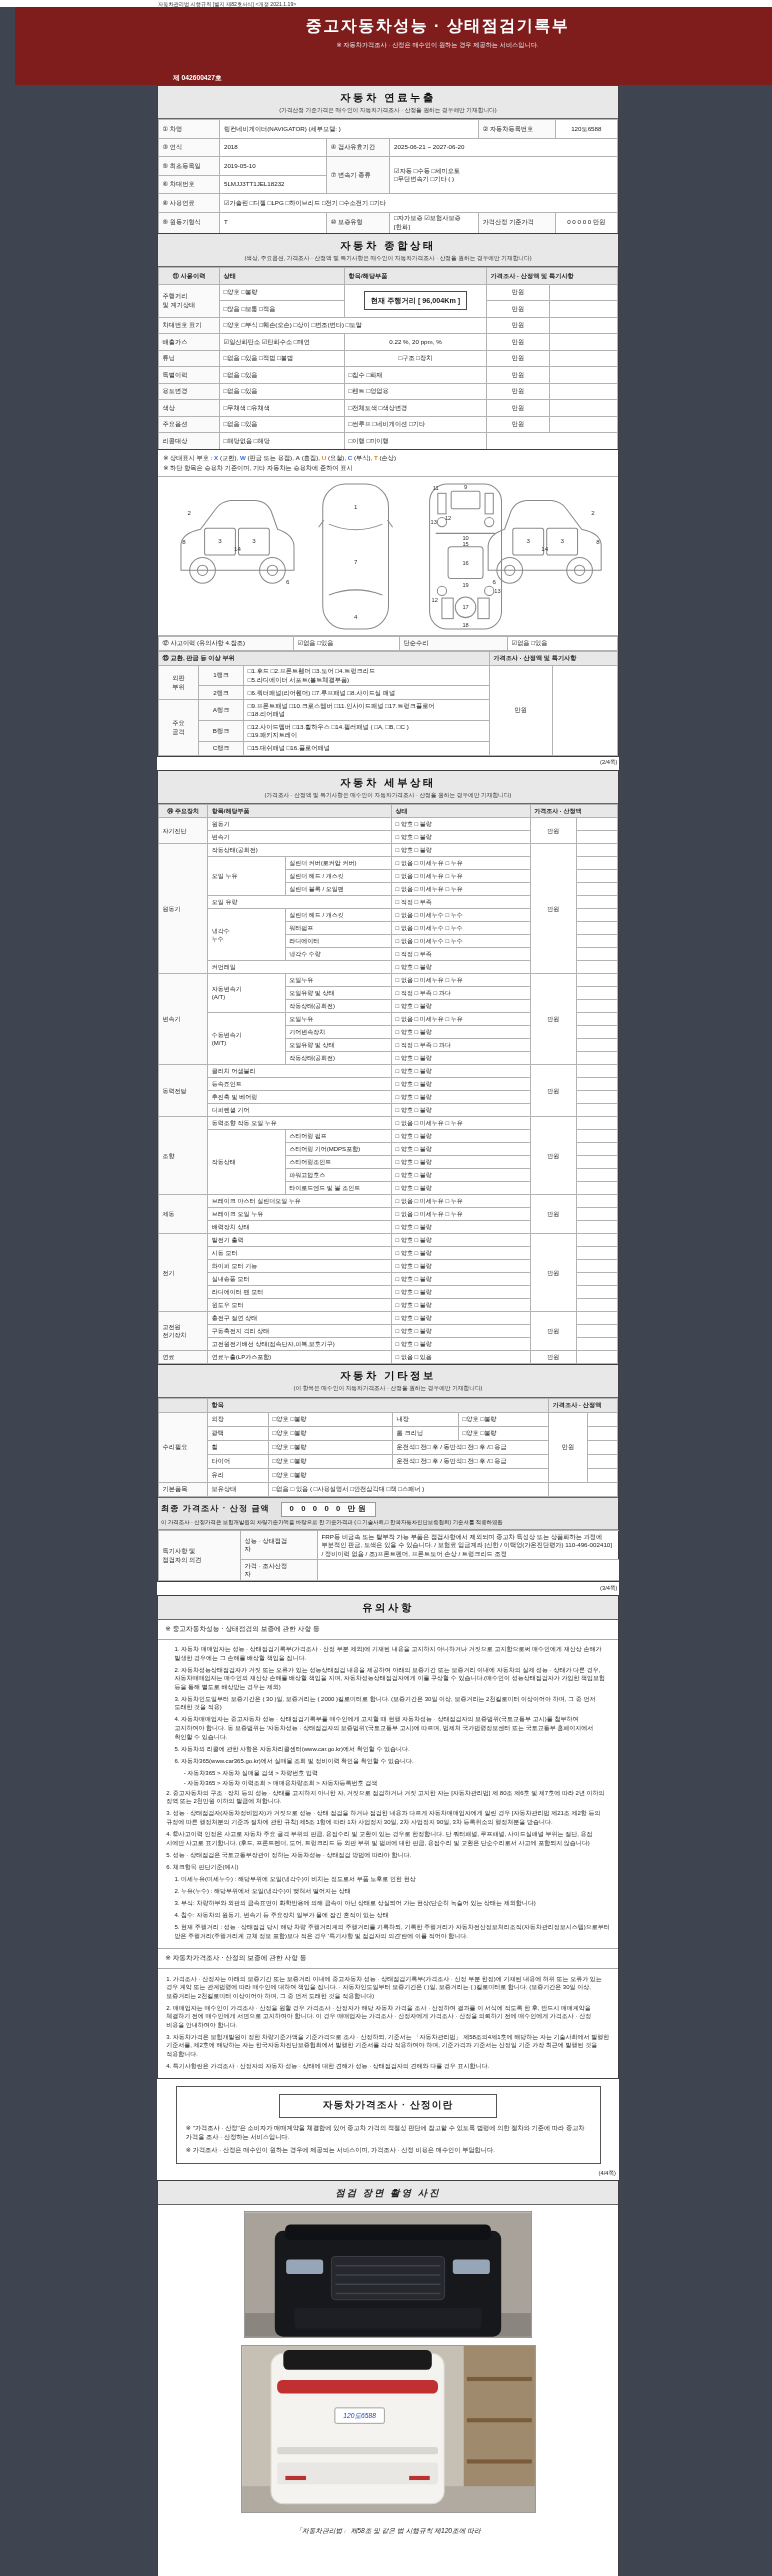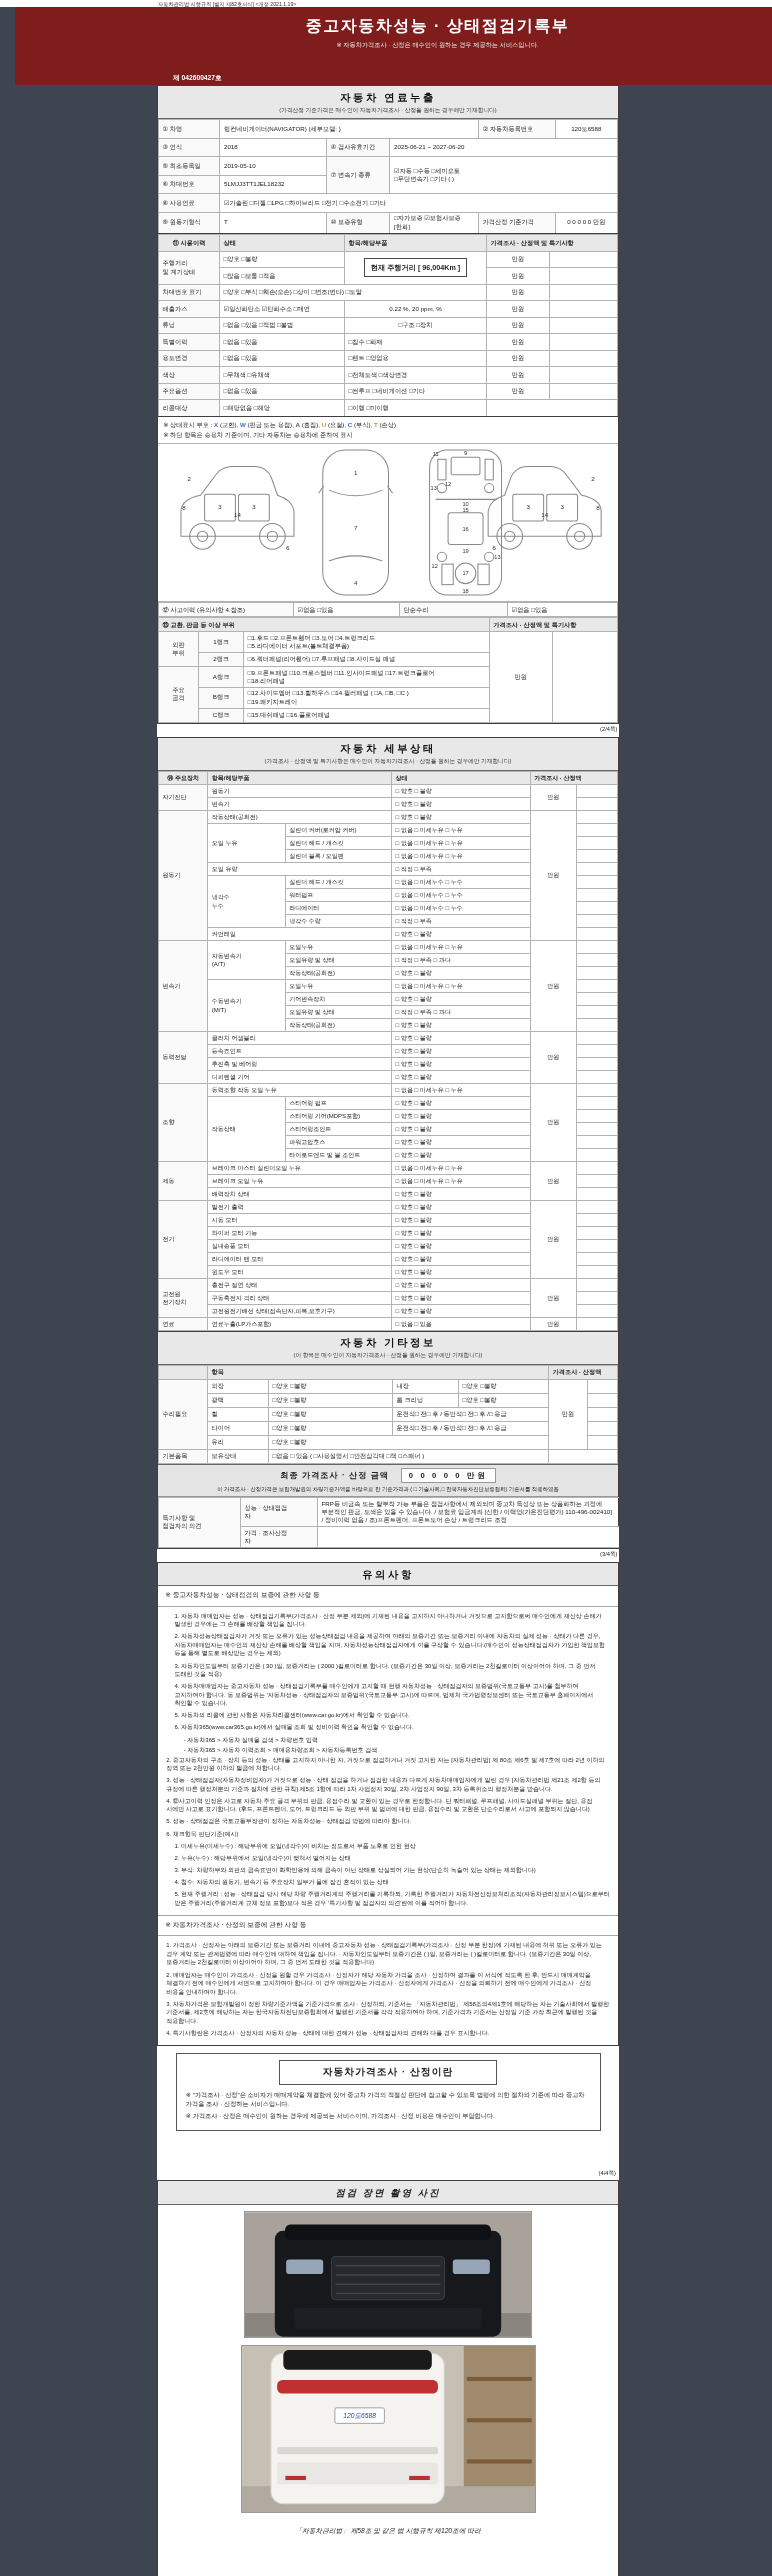--- a/index.html
+++ b/index.html
@@ -52,21 +52,21 @@
   .gap{background:#fff;text-align:right;font-size:5.7px;color:#222;padding:2.6px 1.5px;}
 
   
   .legend{font-size:6.2px;padding:3.6px 5.2px 1px;color:#222;}
   .legend2{font-size:6.2px;padding:0 5.2px 3.6px;color:#222;border-bottom:0.5px solid #b3b3b3;}
   .diagram{padding:4.1px 0 3.1px;border-bottom:0.5px solid #b3b3b3;text-align:center;}
   .diagram svg{display:block;margin:0 auto;}
 
   
   .finalband{background:#e4e4e4;border-top:1px solid #66666a;border-bottom:0.5px solid #999;
-    text-align:center;padding:3.6px 3.1px 3.1px;}
+    text-align:left;padding:3.6px 3.1px 3.1px;}
   .finalband .t1{font-size:8.2px;font-weight:bold;display:inline-block;letter-spacing:1px;}
   .finalband .amt{display:inline-block;border:0.5px solid #9a9a9a;background:#fdfdfd;
     font-size:7.7px;font-weight:bold;letter-spacing:2.6px;padding:1.5px 7.2px;margin-left:9.3px;}
   .finalband .t2{font-size:5.4px;margin-top:2.6px;color:#222;}
 
   
   .notice-sub{border-bottom:0.5px solid #aaa;padding:5.2px 7.2px;font-size:6.7px;color:#222;}
   .notice-body{padding:5.2px 8.2px 4.1px;}
   .nline{font-size:6px;line-height:1.42;color:#222;margin-bottom:3.6px;word-break:keep-all;}
   .nline.ind0{margin-left:0;}
@@ -159,20 +159,24 @@
               <td class="k-st">□자가보증  ☑보험사보증 [한화]</td>
               <td class="k-lab">가격산정 기준가격</td>
               <td class="k-ct">0 0 0 0 0 만원</td>
             </tr>
           </tbody>
         </table>
       </div>
   </div>
 
   <div class="box overall">
+    <div class="sect-head">
+      <div class="sect-title">자동차 종합상태</div>
+      <div class="sect-note">(색상, 주요옵션, 가격조사 · 산정액 및 특기사항은 매수인이 자동차가격조사 · 산정을 원하는 경우에만 기재합니다)</div>
+    </div>
     <div>
         <table class="ftab">
           <colgroup>
             <col style="width: 61px;">
             <col style="width: 125px;">
             <col style="width: 142px;">
             <col style="width: 63px;">
             <col style="width: 68px;">
           </colgroup>
           <tbody>

